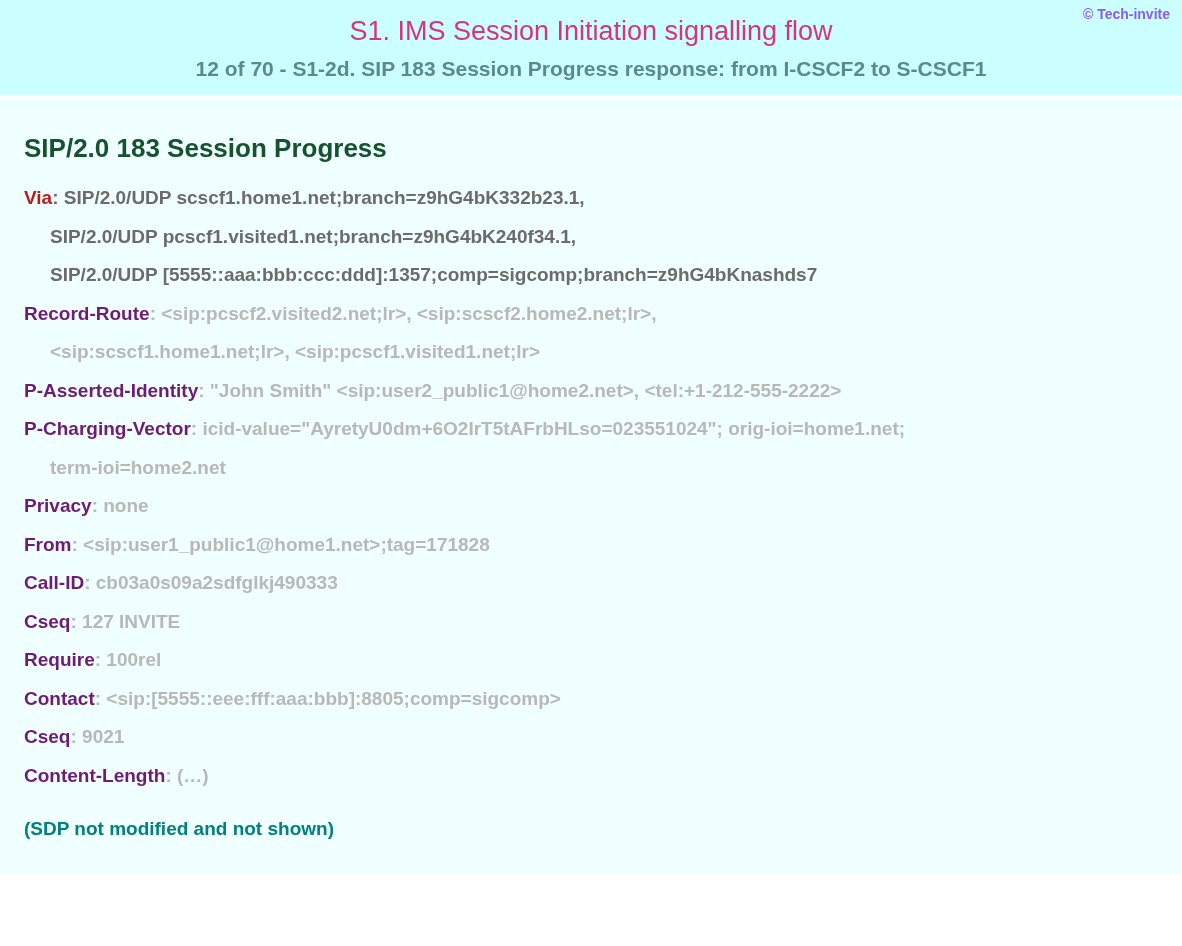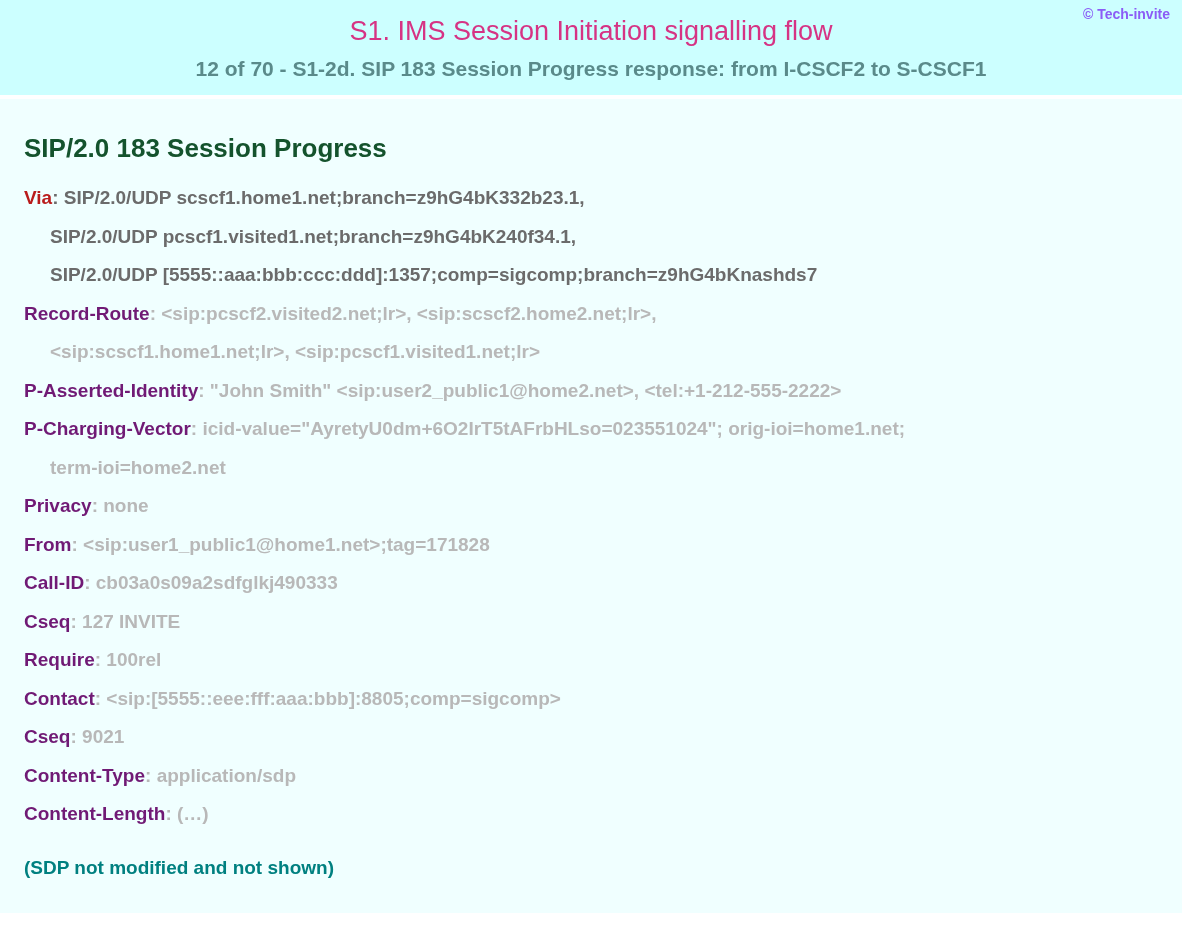--- a/index.html
+++ b/index.html
@@ -129,23 +129,20 @@
 
   <div class="hdr-line">
     <span class="hdr-name-dim">Contact</span><span class="hdr-val-dim">: </span><span class="hdr-val-dim">&lt;sip:[5555::eee:fff:aaa:bbb]:8805;comp=sigcomp&gt;</span>
   </div>
 
 
   <div class="hdr-line">
     <span class="hdr-name-dim">Cseq</span><span class="hdr-val-dim">: </span><span class="hdr-val-dim">9021</span>
   </div>
 
-  <div class="hdr-line">
-    <span class="hdr-name-dim">Content-Type</span><span class="hdr-val-dim">: </span><span class="hdr-val-dim">application/sdp</span>
-  </div>
 
   <div class="hdr-line">
     <span class="hdr-name-dim">Content-Length</span><span class="hdr-val-dim">: </span><span class="hdr-val-dim">(…)</span>
   </div>
 
   <div class="footer-note">(SDP not modified and not shown)</div>
 
 </div>
 
 </body></html>

